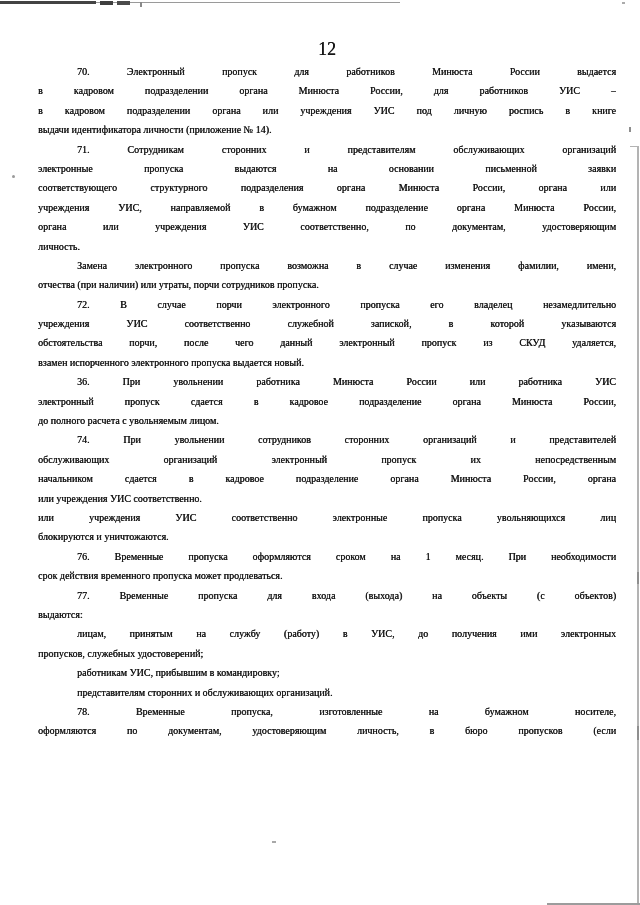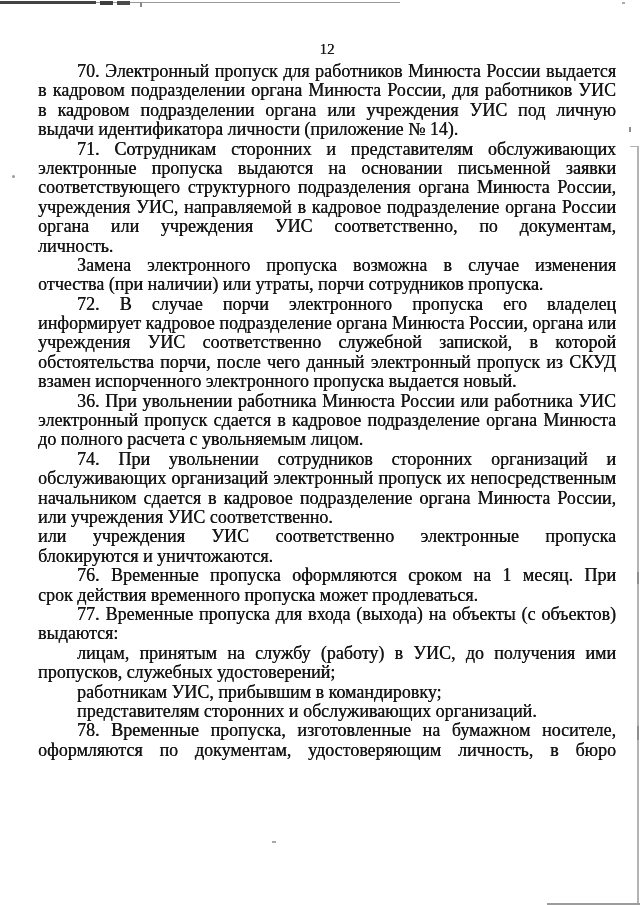--- a/index.html
+++ b/index.html
@@ -11,31 +11,31 @@
     overflow: hidden;
     font-family: "Liberation Serif", "DejaVu Serif", serif;
     color: #161616;
   }
   .page-num {
     position: absolute;
     top: 40px;
     left: 38px;
     width: 578px;
     text-align: center;
-    font-size: 15px;
+    font-size: 18px;
     line-height: 19.4px;
     text-shadow: 0.3px 0 0 currentColor;
     font-family: Liberation Serif, serif;
   }
   .doc {
     position: absolute;
     top: 62px;
     left: 38px;
     width: 578px;
-    font-size: 18px;
+    font-size: 10px;
     text-shadow: 0.3px 0 0 currentColor;
   }
   .para { margin: 0; }
   .line {
     height: 19.4px;
     line-height: 19.4px;
     text-align: justify;
     text-align-last: justify;
     overflow: hidden;
   }
@@ -84,31 +84,30 @@
       <div class="para">
         <div class="line first">70. Электронный пропуск для работников Минюста России выдается</div>
         <div class="line">в кадровом подразделении органа Минюста России, для работников УИС –</div>
         <div class="line">в кадровом подразделении органа или учреждения УИС под личную роспись в книге</div>
         <div class="line last">выдачи идентификатора личности (приложение № 14).</div>
       </div>
       <div class="para">
         <div class="line first">71. Сотрудникам сторонних и представителям обслуживающих организаций</div>
         <div class="line">электронные пропуска выдаются на основании письменной заявки</div>
         <div class="line">соответствующего структурного подразделения органа Минюста России, органа или</div>
-        <div class="line">учреждения УИС, направляемой в кадровое подразделение органа России России,</div>
+        <div class="line">учреждения УИС, направляемой в бумажном подразделение органа Минюста России,</div>
         <div class="line">органа или учреждения УИС соответственно, по документам, удостоверяющим</div>
         <div class="line last">личность.</div>
       </div>
       <div class="para">
         <div class="line first">Замена электронного пропуска возможна в случае изменения фамилии, имени,</div>
         <div class="line last">отчества (при наличии) или утраты, порчи сотрудников пропуска.</div>
       </div>
       <div class="para">
         <div class="line first">72. В случае порчи электронного пропуска его владелец незамедлительно</div>
-        <div class="line">информирует кадровое подразделение органа Минюста России, органа или</div>
         <div class="line">учреждения УИС соответственно служебной запиской, в которой указываются</div>
         <div class="line">обстоятельства порчи, после чего данный электронный пропуск из СКУД удаляется,</div>
         <div class="line last">взамен испорченного электронного пропуска выдается новый.</div>
       </div>
       <div class="para">
         <div class="line first">36. При увольнении работника Минюста России или работника УИС</div>
         <div class="line">электронный пропуск сдается в кадровое подразделение органа Минюста России,</div>
         <div class="line last">до полного расчета с увольняемым лицом.</div>
       </div>
       <div class="para">

